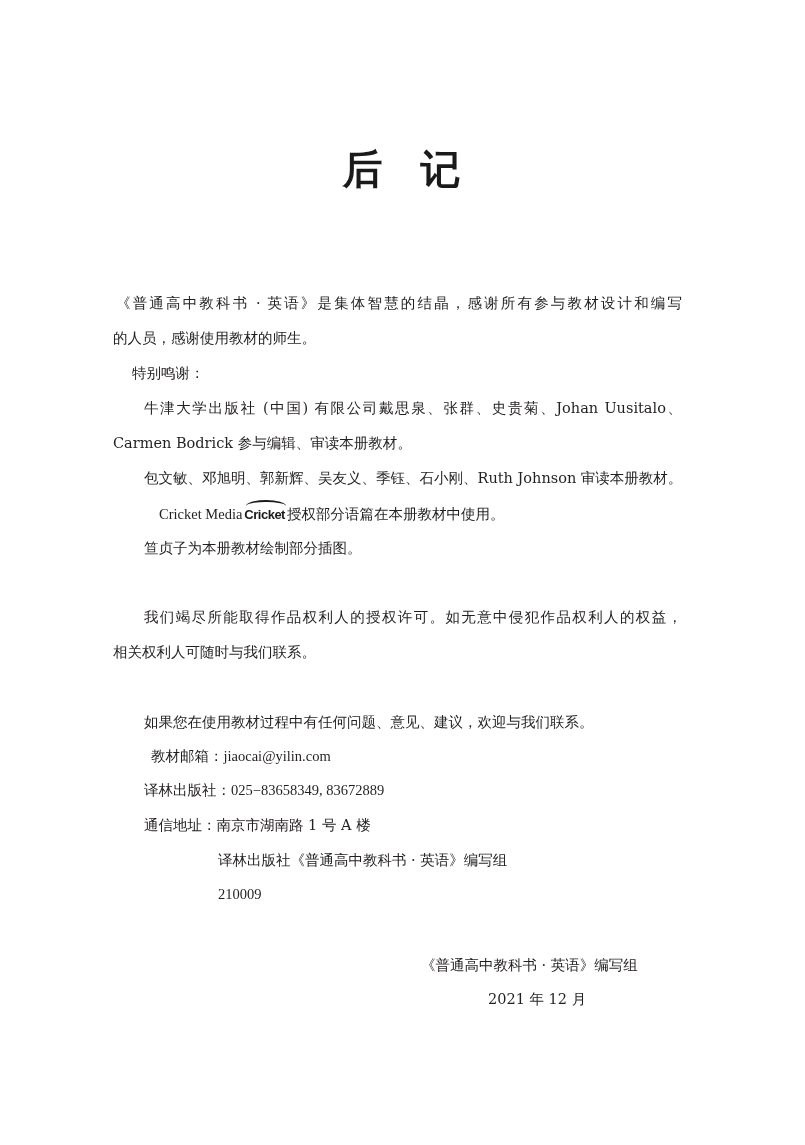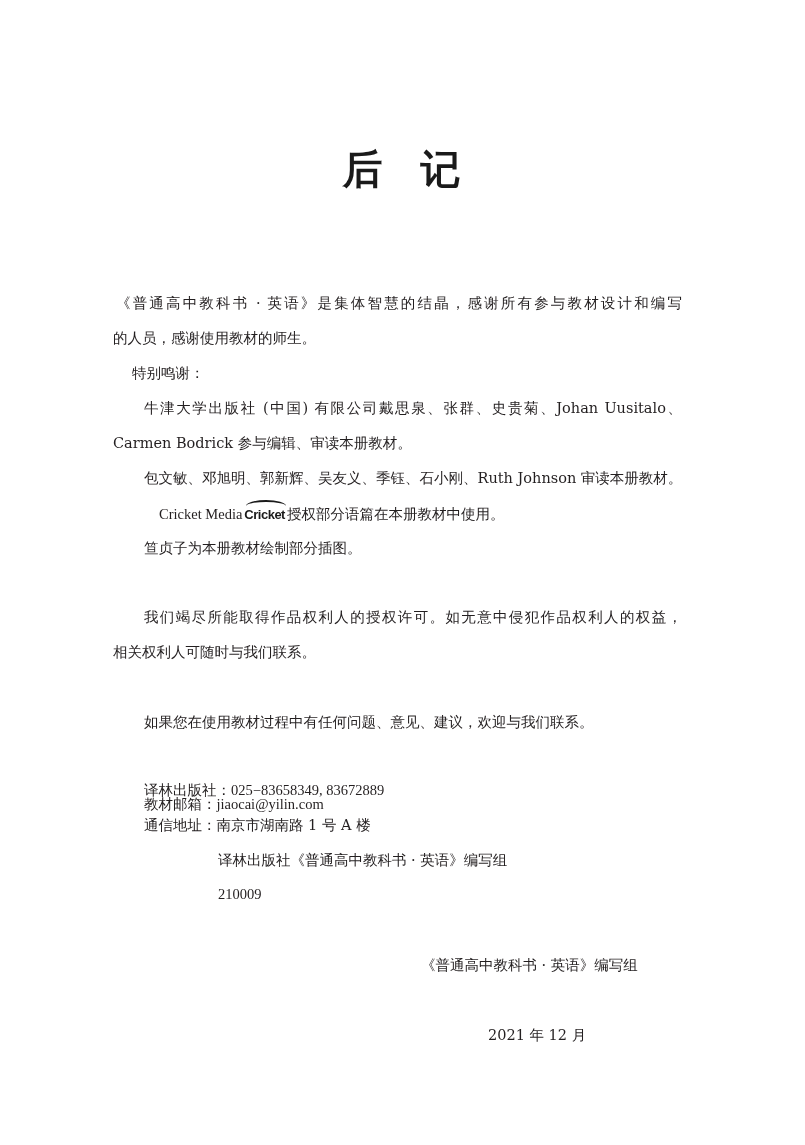--- a/index.html
+++ b/index.html
@@ -93,33 +93,33 @@
     <span class="latin">Cricket Media</span><span class="cricket-logo"><span class="swoosh"></span><span>Cricket</span></span><span>授权部分语篇在本册教材中使用。</span>
   </div>
 
   <div class="line" style="left:144px; top:538px;">笪贞子为本册教材绘制部分插图。</div>
 
   <div class="line justify" style="left:144px; top:607px; width:538px;">我们竭尽所能取得作品权利人的授权许可。如无意中侵犯作品权利人的权益，</div>
   <div class="line" style="left:113px; top:642px;">相关权利人可随时与我们联系。</div>
 
   <div class="line" style="left:144px; top:712px;">如果您在使用教材过程中有任何问题、意见、建议，欢迎与我们联系。</div>
 
-  <div class="line" style="left:144px; top:746px;margin-top:48px;">
+  <div class="line" style="left:151px; top:746px;">
     <span>教材邮箱：</span><span class="latin">jiaocai@yilin.com</span>
   </div>
 
   <div class="line" style="left:144px; top:780px;">
     <span>译林出版社：</span><span class="latin">025−83658349, 83672889</span>
   </div>
 
   <div class="line" style="left:144px; top:815px;">
     <span>通信地址：</span><span>南京市湖南路 1 号 A 楼</span>
   </div>
 
   <div class="line" style="left:218px; top:850px;">译林出版社《普通高中教科书 · 英语》编写组</div>
 
   <div class="line latin" style="left:218px; top:884px;">210009</div>
 
   <div class="line" style="left:421px; top:955px;">《普通高中教科书 · 英语》编写组</div>
 
-  <div class="line" style="left:488px; top:989px;margin-top:36px;">2021 年 12 月</div>
+  <div class="line" style="left:488px; top:989px;">2021 年 12 月</div>
 
 </div>
 
 </body></html>

